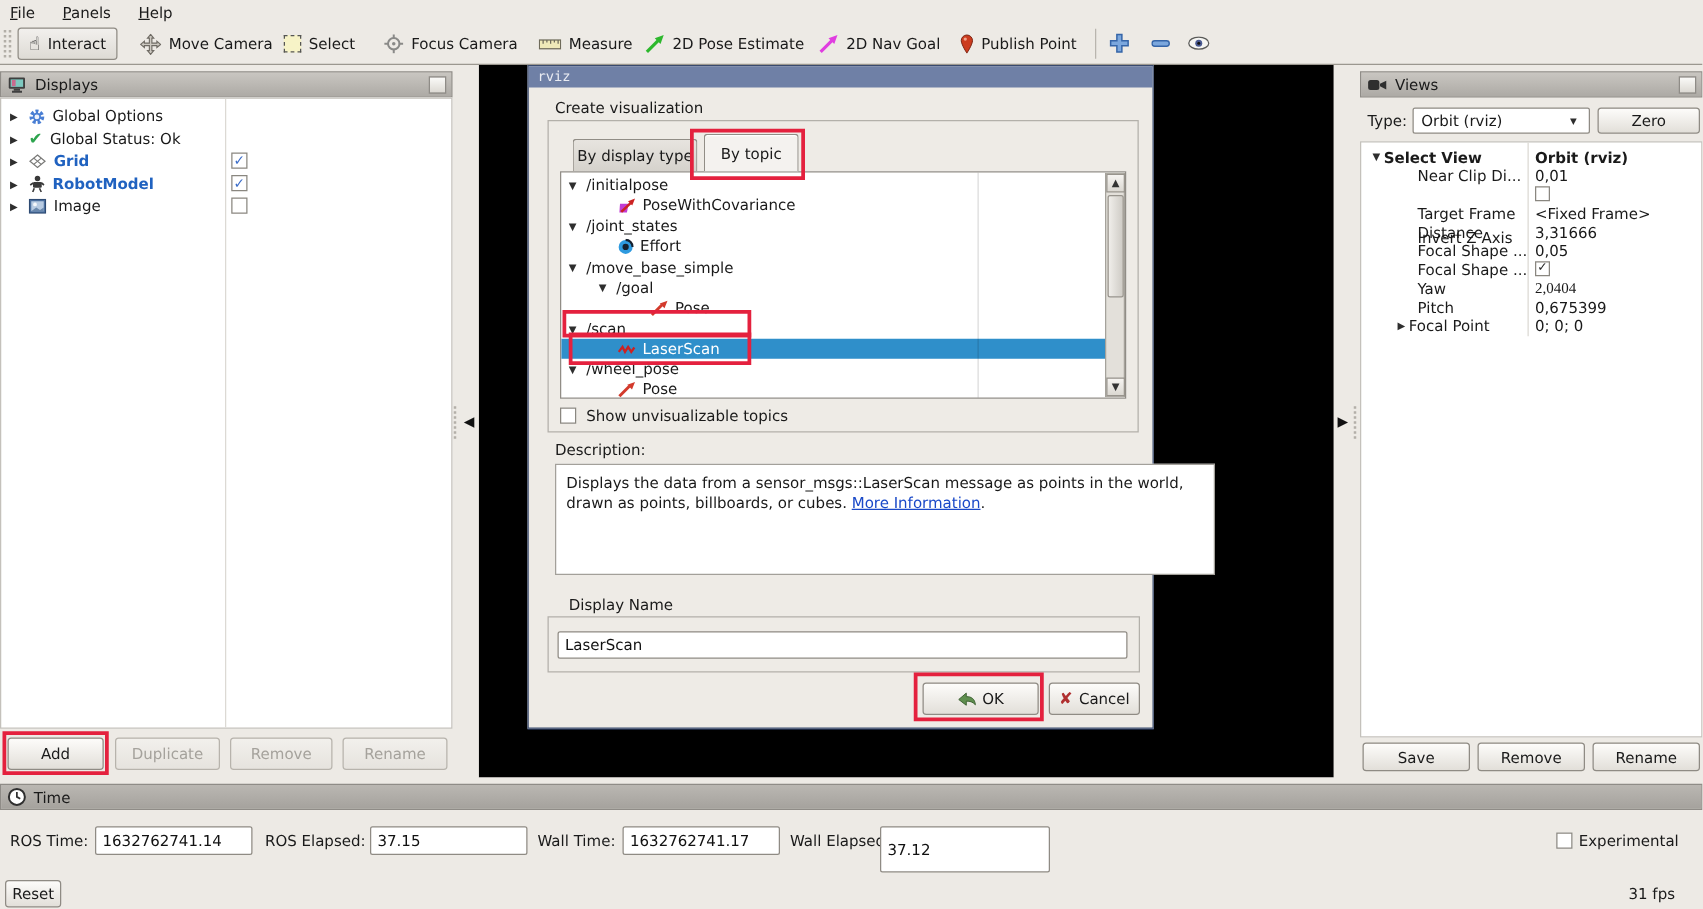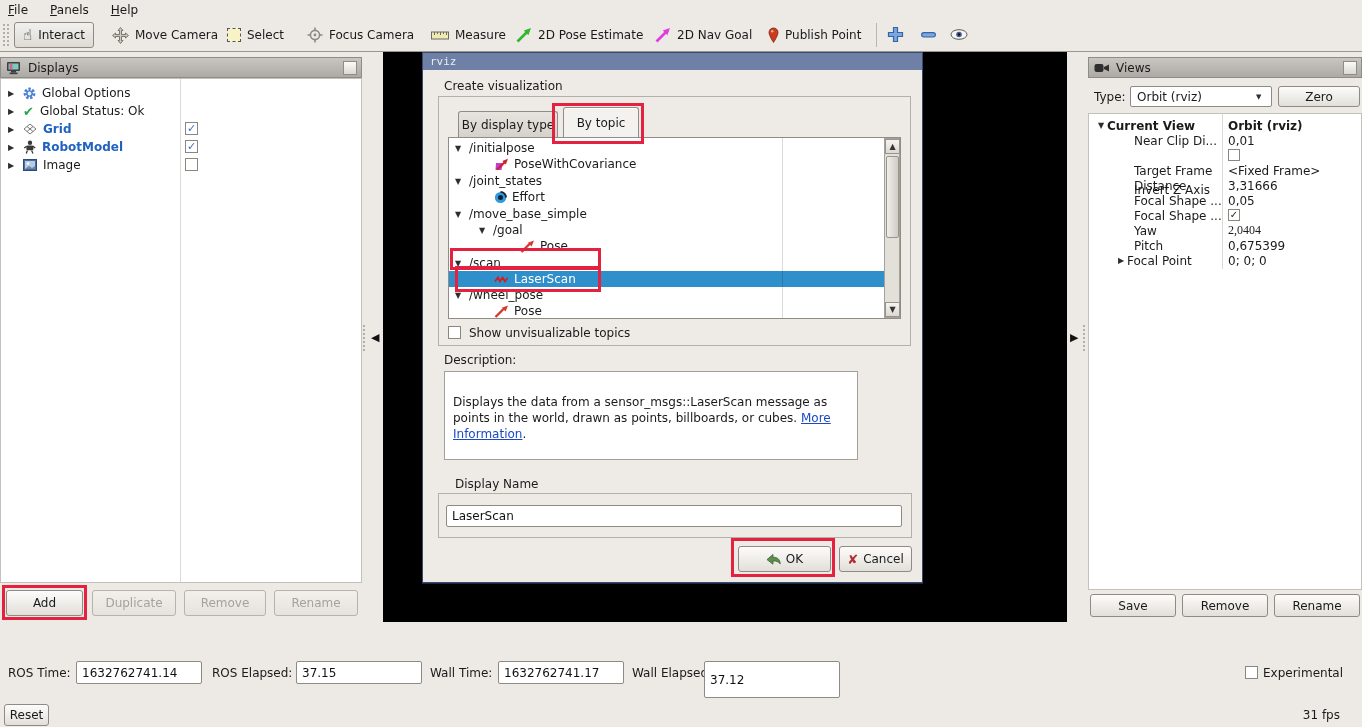--- a/index.html
+++ b/index.html
@@ -277,21 +277,21 @@
   </div>
   <div class="btn" style="left:190px;top:34px;width:82px;height:21px;">
       <span>Zero</span>
     </div>
 
   <div class="tree-bg" style="left:0;top:61px;width:274px;height:477px;"></div>
   <div class="vdiv" style="left:134px;top:62px;height:155px;"></div>
 
   <div class="vrow" style="left:10px;top:66px;font-weight:bold;">
     <span class="exp">▼</span>
-    <span>Current View</span>
+    <span>Select View</span>
   </div>
   <span class="vrow" style="left:140px;top:66px;font-weight:bold;">Orbit (rviz)</span>
 
   <span class="vrow" style="left:46px;top:81px;">Near Clip Di...</span>
   <span class="vrow" style="left:140px;top:81px;">0,01</span>
 
   <span class="vrow" style="left:46px;top:96px;margin-top:34px;">Invert Z Axis</span>
   <span class="chk dark" style="left:140px;top:97px;width:12px;height:12px;"></span>
 
   <span class="vrow" style="left:46px;top:111px;">Target Frame</span>
@@ -421,21 +421,21 @@
       <div class="sbtn" style="left:0;top:0;">▲</div>
       <div class="sthumb" style="top:17px;height:82px;"></div>
       <div class="sbtn" style="left:0;bottom:0;">▼</div>
     </div>
   </div>
 
   <span class="chk" style="left:25px;top:273px;"></span>
   <span class="r" style="left:46px;top:273px;">Show unvisualizable topics</span>
 
   <span class="r" style="left:21px;top:300px;">Description:</span>
-  <div class="r" style="left:21px;top:318px;width:414px;height:89px;background:#fff;border:1px solid #a3a09a;padding:22px 8px;line-height:16px;">
+  <div class="r" style="left:21px;top:318px;width:528px;height:89px;background:#fff;border:1px solid #a3a09a;padding:6px 8px;line-height:16px;">
     <span>Displays the data from a sensor_msgs::LaserScan message as points in the world, drawn as points, billboards, or cubes. </span><a class="lnk" href="#">More Information</a><span>.</span>
   </div>
 
   <span class="r" style="left:32px;top:424px;">Display Name</span>
   <div class="groupbox" style="left:15px;top:440px;width:474px;height:45px;"></div>
   <input class="input" style="left: 23px; top: 452px; width: 456px; height: 22px;" value="LaserScan">
 
   <div class="btn" style="left:315px;top:493px;width:93px;height:26px;">
     <span class="icon">
       <svg width="15" height="12">
@@ -444,20 +444,29 @@
     </span>
     <span>OK</span>
   </div>
   <div class="btn" style="left:416px;top:493px;width:73px;height:26px;">
     <span class="icon" style="color:#b03030;font-weight:bold;font-size:13px;">✘</span>
     <span>Cancel</span>
   </div>
 </div>
 
 <div id="timepanel" class="r">
+  <div class="panel-header" style="left:0;top:5px;width:1362px;background:linear-gradient(#bab7b2,#a5a29d);">
+    <span class="icon">
+      <svg width="15" height="15">
+          <circle cx="7.5" cy="7.5" r="6.4" fill="#fff" stroke="#2f2f2f" stroke-width="1.6"></circle>
+          <path d="M7.5 3.6 V7.5 L10.2 9" stroke="#2f2f2f" stroke-width="1.4" fill="none"></path>
+        </svg>
+    </span>
+    <span>Time</span>
+  </div>
 
   <span class="r" style="left:8px;top:44px;">ROS Time:</span>
   <input class="input" style="left: 76px; top: 39px; width: 126px; height: 23px;" value="1632762741.14">
 
   <span class="r" style="left:212px;top:44px;">ROS Elapsed:</span>
   <input class="input" style="left: 296px; top: 39px; width: 126px; height: 23px;" value="37.15">
 
   <span class="r" style="left:430px;top:44px;">Wall Time:</span>
   <input class="input" style="left: 498px; top: 39px; width: 126px; height: 23px;" value="1632762741.17">
 

